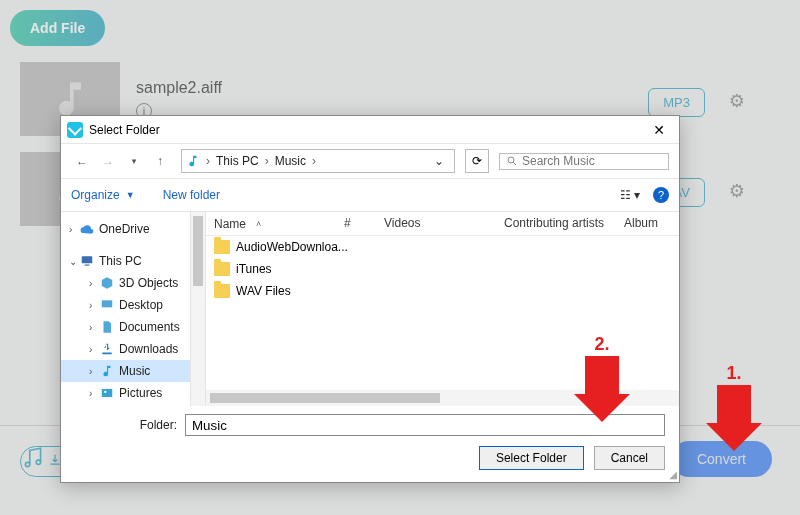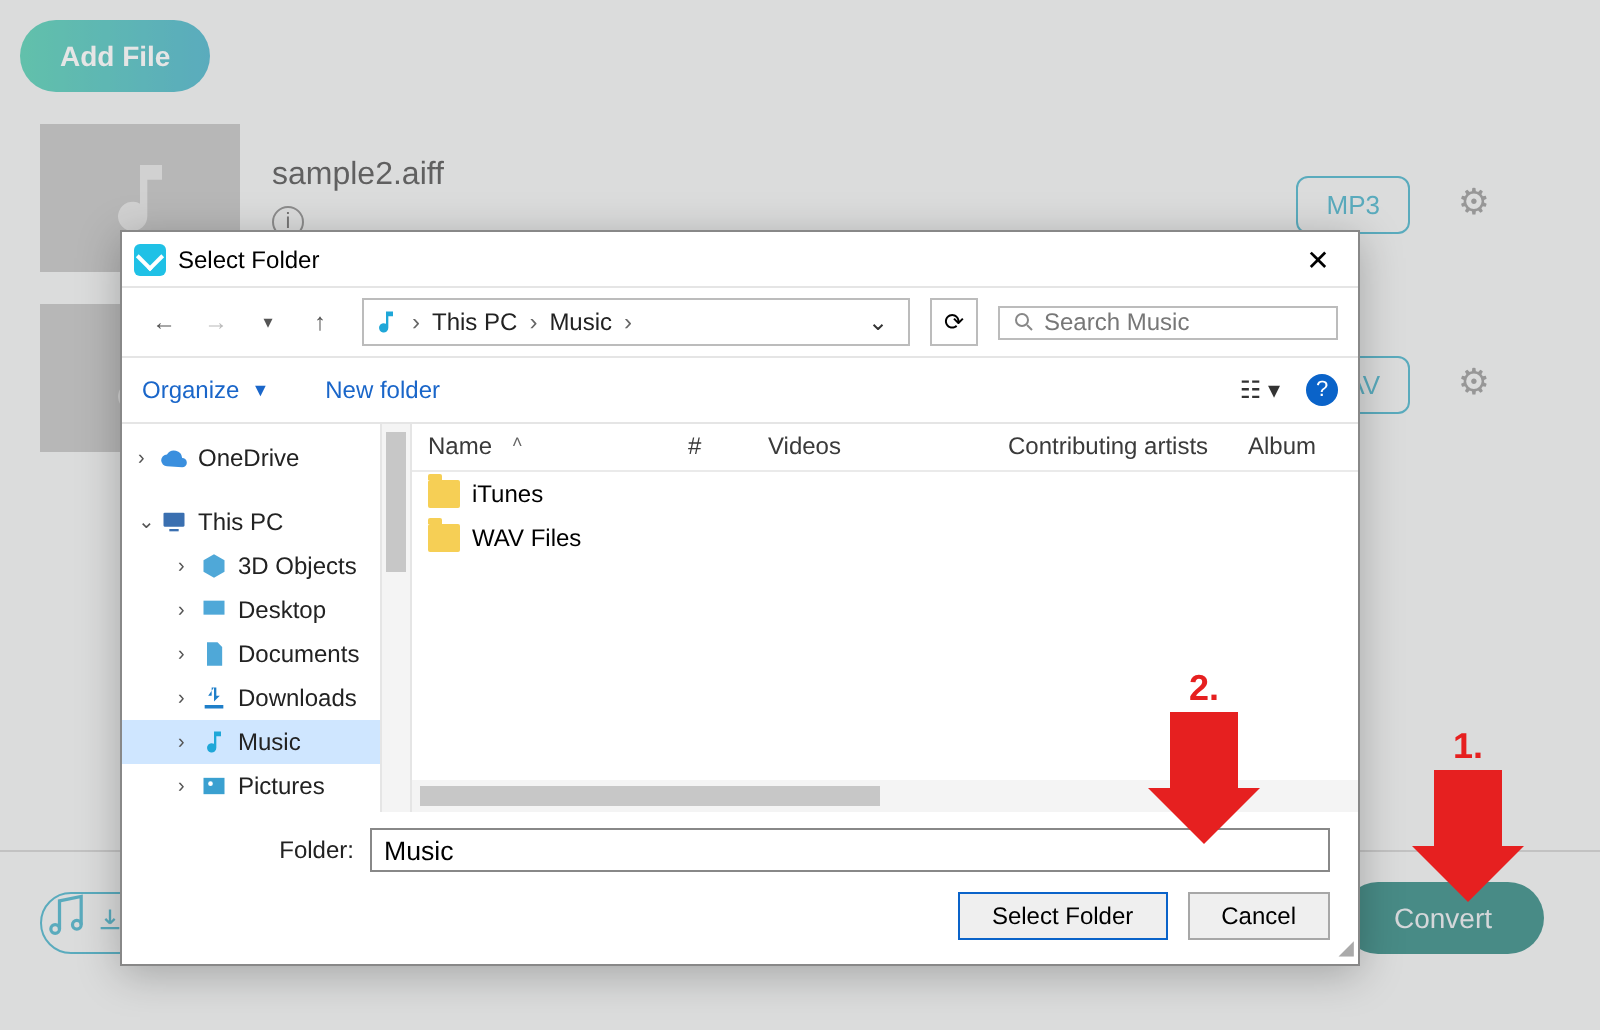--- a/index.html
+++ b/index.html
@@ -19,21 +19,21 @@
   .info-icon{margin-top:6px;width:16px;height:16px;border:1px solid #777;border-radius:50%;font-size:11px;line-height:14px;text-align:center;color:#555;}
   .fmt-btn{position:absolute;right:95px;border:1px solid #2aa7c2;border-radius:6px;background:transparent;color:#2aa7c2;font-size:13px;padding:6px 14px;cursor:pointer;}
   .fmt1{top:88px;} .fmt2{top:178px;}
   .gear{position:absolute;right:55px;color:#888;font-size:18px;cursor:pointer;}
   .gear1{top:90px;} .gear2{top:180px;}
 
   .bottom-bar{position:absolute;left:0;right:0;bottom:35px;border-top:1px solid #c9c9c9;padding:14px 20px 0;display:flex;align-items:center;}
   .bb-music{color:#2aa7c2;margin-right:14px;}
   .bb-sep{width:1px;height:40px;background:#c9c9c9;margin:0 8px;}
   .dl-btn{position:absolute;left:20px;bottom:38px;border:1px solid #2aa7c2;background:transparent;border-radius:18px;padding:6px 26px;cursor:pointer;color:#2aa7c2;}
-  .convert-btn{position:absolute;right:28px;bottom:38px;border:none;border-radius:20px;padding:10px 26px;background:#0f766e;color:#e6eaee;font-size:14px;cursor:pointer;}
+  .convert-btn{position:absolute;right:28px;bottom:38px;border:none;border-radius:20px;padding:10px 26px;background:#3b82f6;color:#e6eaee;font-size:14px;cursor:pointer;}
 
   
   .dialog{position:absolute;top:115px;left:60px;width:620px;height:368px;background:#fff;border:1px solid #888;box-shadow:0 4px 20px rgba(0,0,0,.25);z-index:10;display:flex;flex-direction:column;font-size:12px;}
   .titlebar{height:28px;display:flex;align-items:center;padding:0 6px;border-bottom:1px solid #e5e5e5;}
   .titlebar .app-icon{width:16px;height:16px;background:#1fc1e6;border-radius:3px;display:flex;align-items:center;justify-content:center;margin-right:6px;}
   .titlebar .app-icon::after{content:"";width:8px;height:8px;border-left:2px solid #fff;border-bottom:2px solid #fff;transform:rotate(-45deg) translate(1px,-1px);}
   .titlebar .title{flex:1;}
   .titlebar .close{width:28px;text-align:center;font-size:14px;cursor:pointer;}
 
   .navrow{height:34px;display:flex;align-items:center;padding:0 10px;gap:4px;}
@@ -63,21 +63,21 @@
   .tree-item.child{padding-left:28px;}
   .tree-item.selected{background:#cfe6ff;}
   .tree-caret{width:10px;font-size:10px;color:#555;}
   .tree-ico{width:16px;height:16px;margin-right:4px;display:flex;align-items:center;justify-content:center;}
   .tree-scroll{width:15px;border-right:1px solid #e5e5e5;background:#f4f4f4;position:relative;}
   .tree-scroll .thumb-bar{position:absolute;top:4px;left:2px;right:2px;height:70px;background:#c7c7c7;}
 
   .list{flex:1;display:flex;flex-direction:column;overflow:hidden;}
   .cols{display:flex;height:24px;border-bottom:1px solid #eaeaea;color:#3a3a3a;}
   .col{padding:4px 8px;border-right:1px solid transparent;}
-  .col.name{width:130px;display:flex;gap:10px;}
+  .col.name{width:130px;display:flex;align-items:center;gap:10px;}
   .col.num{width:40px;} .col.title{width:120px;} .col.art{width:120px;} .col.alb{flex:1;}
   .rows{flex:1;}
   .frow{display:flex;align-items:center;height:22px;padding-left:8px;}
   .fico{width:16px;height:14px;background:#f6cf55;border-radius:1px;margin-right:6px;position:relative;}
   .fico::before{content:"";position:absolute;top:-3px;left:0;width:7px;height:3px;background:#f6cf55;border-radius:1px 1px 0 0;}
   .hscroll{height:16px;background:#f4f4f4;display:flex;}
   .hscroll .hthumb{width:230px;height:10px;background:#c7c7c7;margin:3px 0 0 4px;}
 
   .footer{padding:8px 14px 12px;}
   .folder-row{display:flex;align-items:center;margin-bottom:10px;}
@@ -288,20 +288,24 @@
             <span style="font-size:9px;color:#666">˄</span>
           </div>
         <div class="col num">#</div>
         <div class="col title">Videos</div>
         <div class="col art">Contributing artists</div>
         <div class="col alb">Album</div>
       </div>
       <div class="rows" id="rows">
           <div class="frow">
             <span class="fico"></span>
+            <span>AudioWebDownloa...</span>
+          </div>
+          <div class="frow">
+            <span class="fico"></span>
             <span>iTunes</span>
           </div>
           <div class="frow">
             <span class="fico"></span>
             <span>WAV Files</span>
           </div>
         </div>
       <div class="hscroll">
           <div class="hthumb"></div>
         </div>

